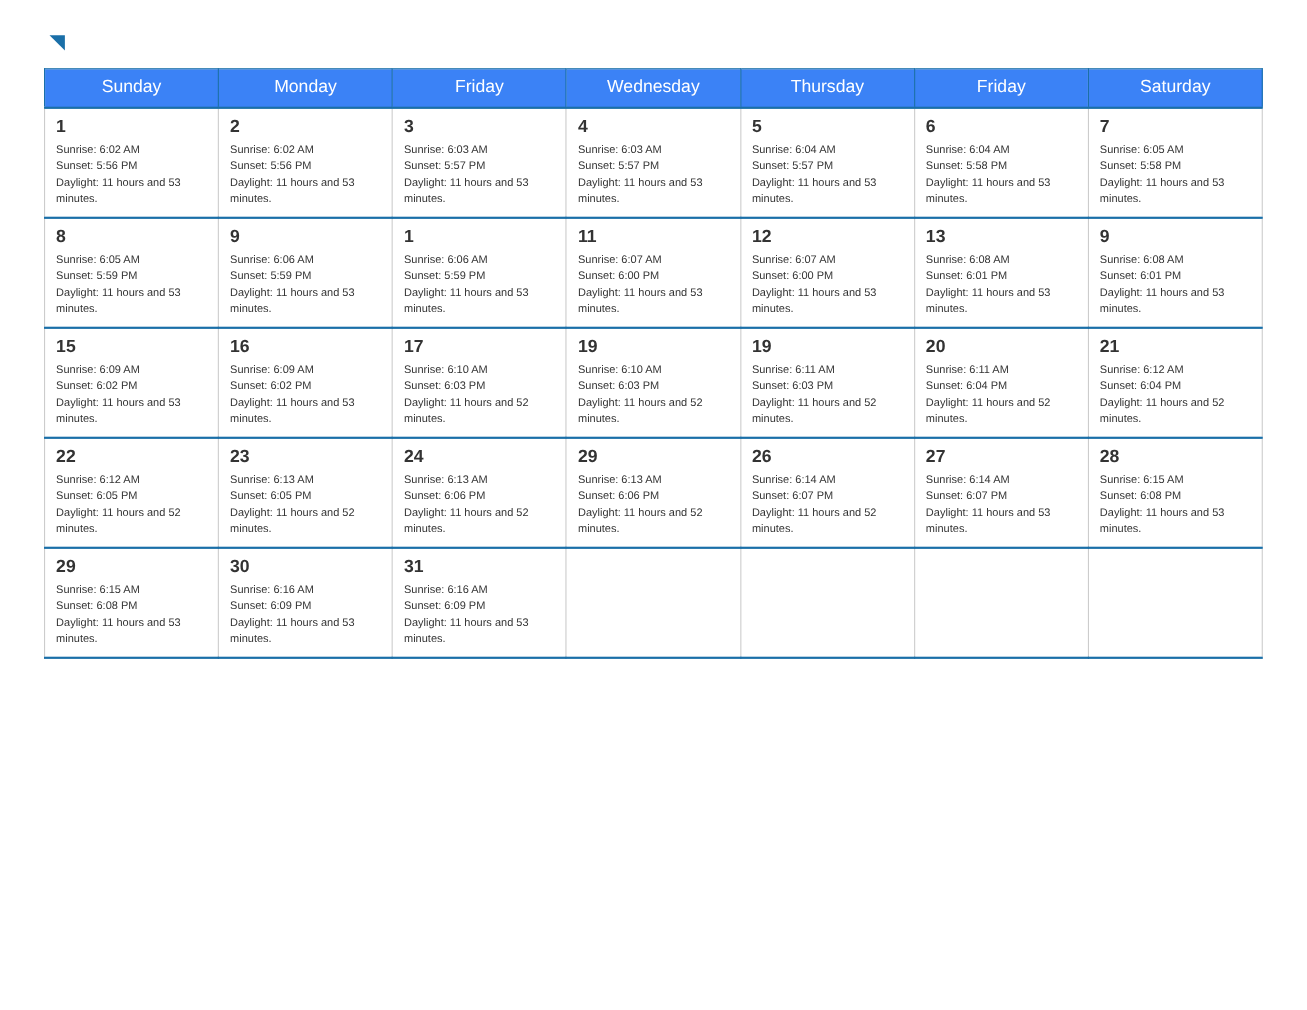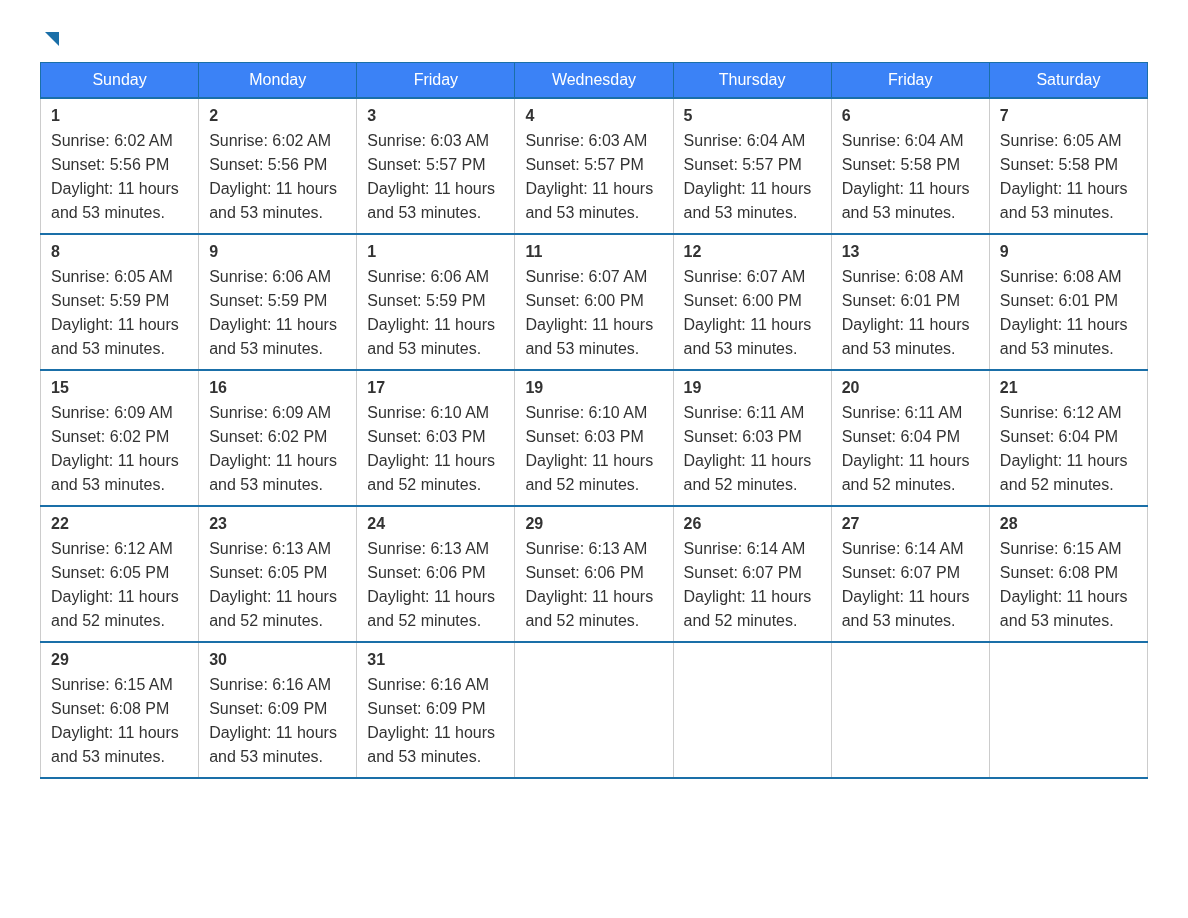--- a/index.html
+++ b/index.html
@@ -73,21 +73,21 @@
     .calendar-table tr {
       border-bottom: 2px solid #1a6fa8;
     }
     .day-number {
       font-size: 16px;
       font-weight: bold;
       display: block;
       margin-bottom: 4px;
     }
     .day-info {
-      font-size: 16px;
+      font-size: 10px;
       line-height: 1.5;
     }
     .empty-cell {
       background: #fff;
     }
   </style>
 </head>
 <body>
 
 <div class="header">

